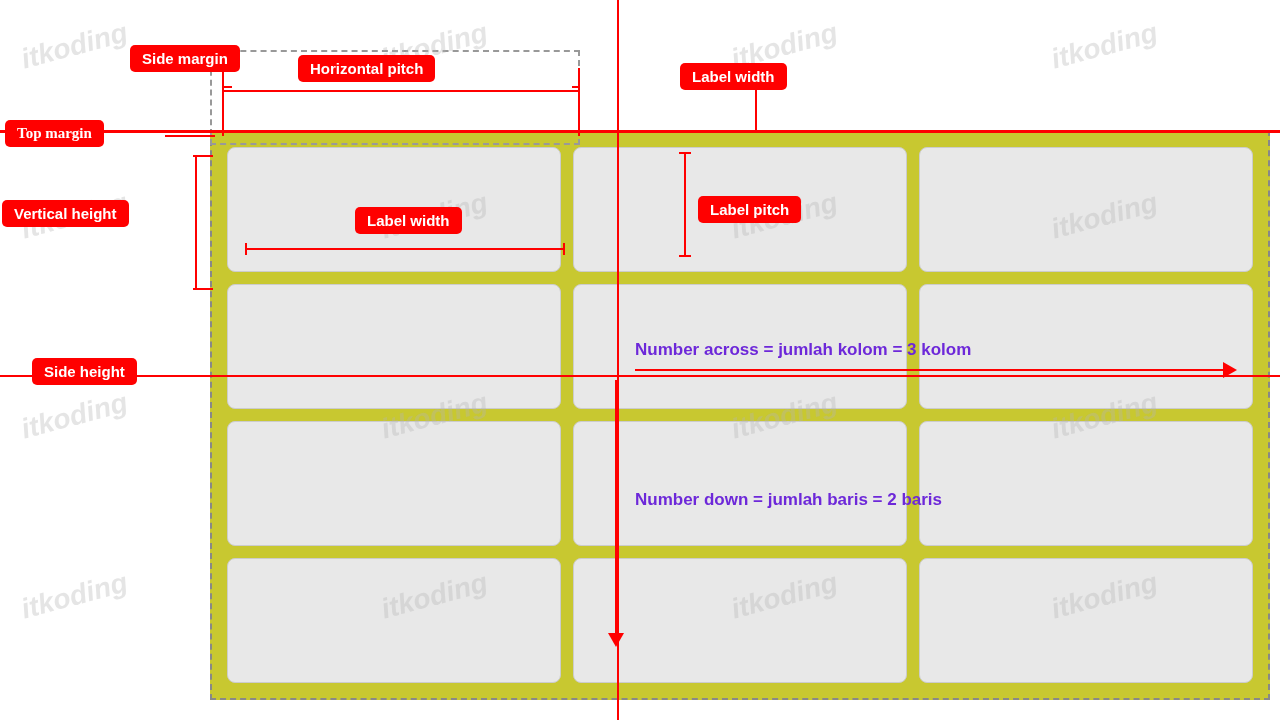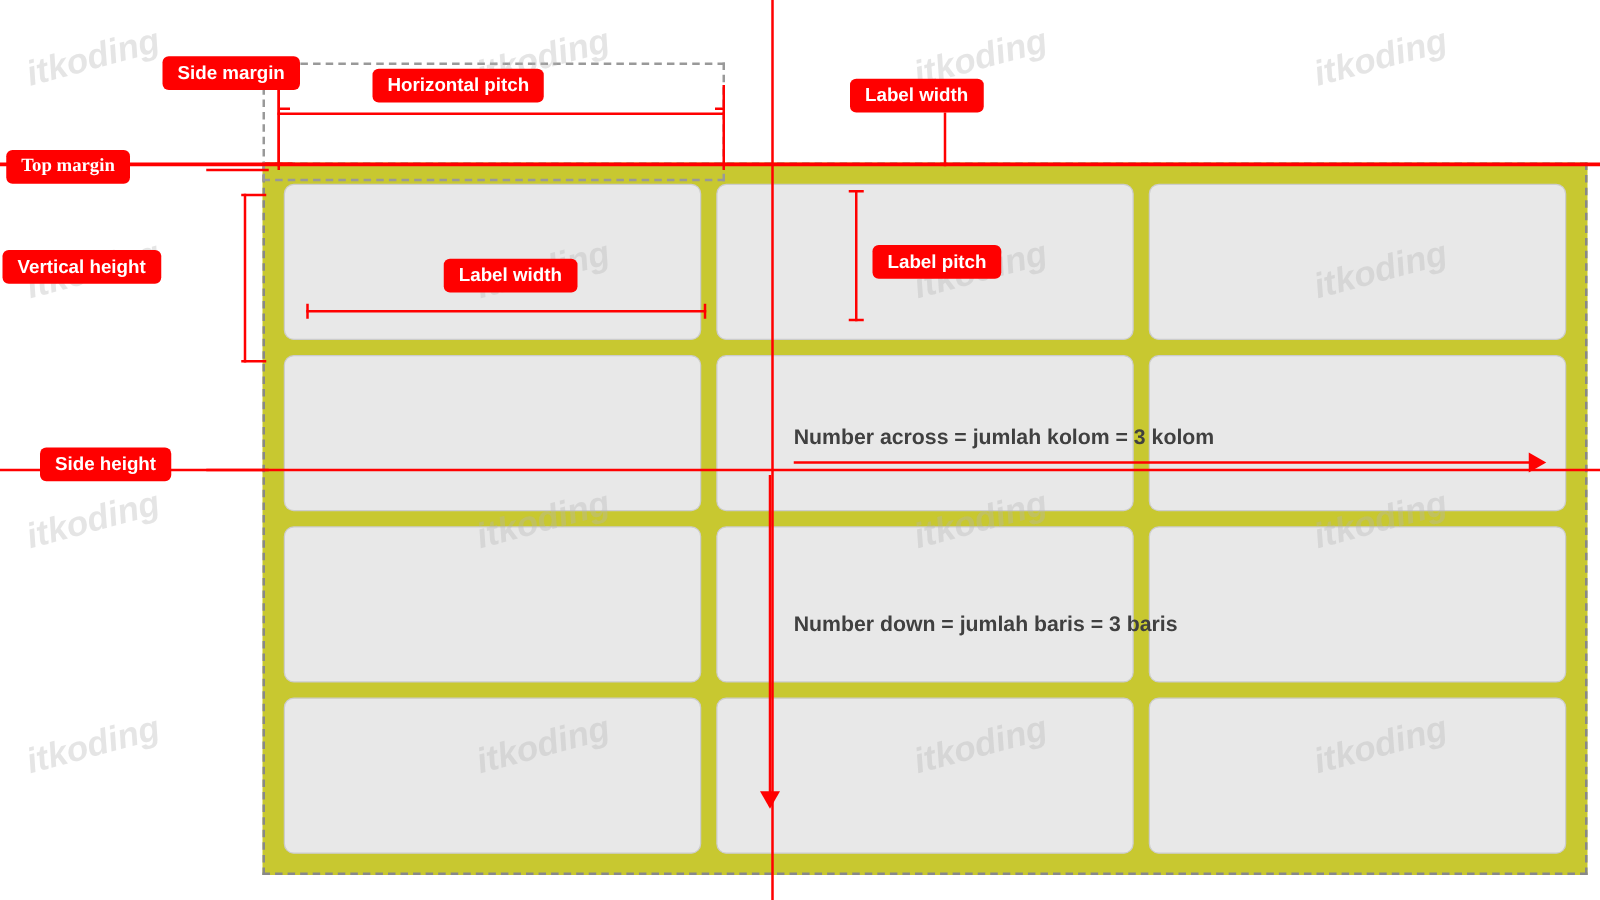--- a/index.html
+++ b/index.html
@@ -208,21 +208,21 @@
     
     .pointer-line {
       position: absolute;
       background: red;
       z-index: 15;
     }
 
     
     .annotation-text {
       position: absolute;
-      color: #404040;
+      color: #6d28d9;
       font-weight: bold;
       font-size: 17px;
       z-index: 20;
     }
   </style>
 </head>
 <body>
 
 <div class="diagram-area">
 
@@ -312,15 +312,15 @@
   <div class="badge" style="top:207px; left:315px;margin-left:40px;">Label width</div>
 
   <div class="badge" style="top:196px; left:698px;">Label pitch</div>
 
   <div class="badge" style="top:200px; left:2px;">Vertical height</div>
 
   <div class="badge" style="top:358px; left:32px;">Side height</div>
 
   <div class="annotation-text" style="top:340px; left:635px;">Number across = jumlah kolom = 3 kolom</div>
 
-  <div class="annotation-text" style="top:490px; left:635px;">Number down = jumlah baris = 3 baris</div>
+  <div class="annotation-text" style="top:490px; left:635px;">Number down = jumlah baris = 2 baris</div>
 
 </div>
 
 </body></html>

